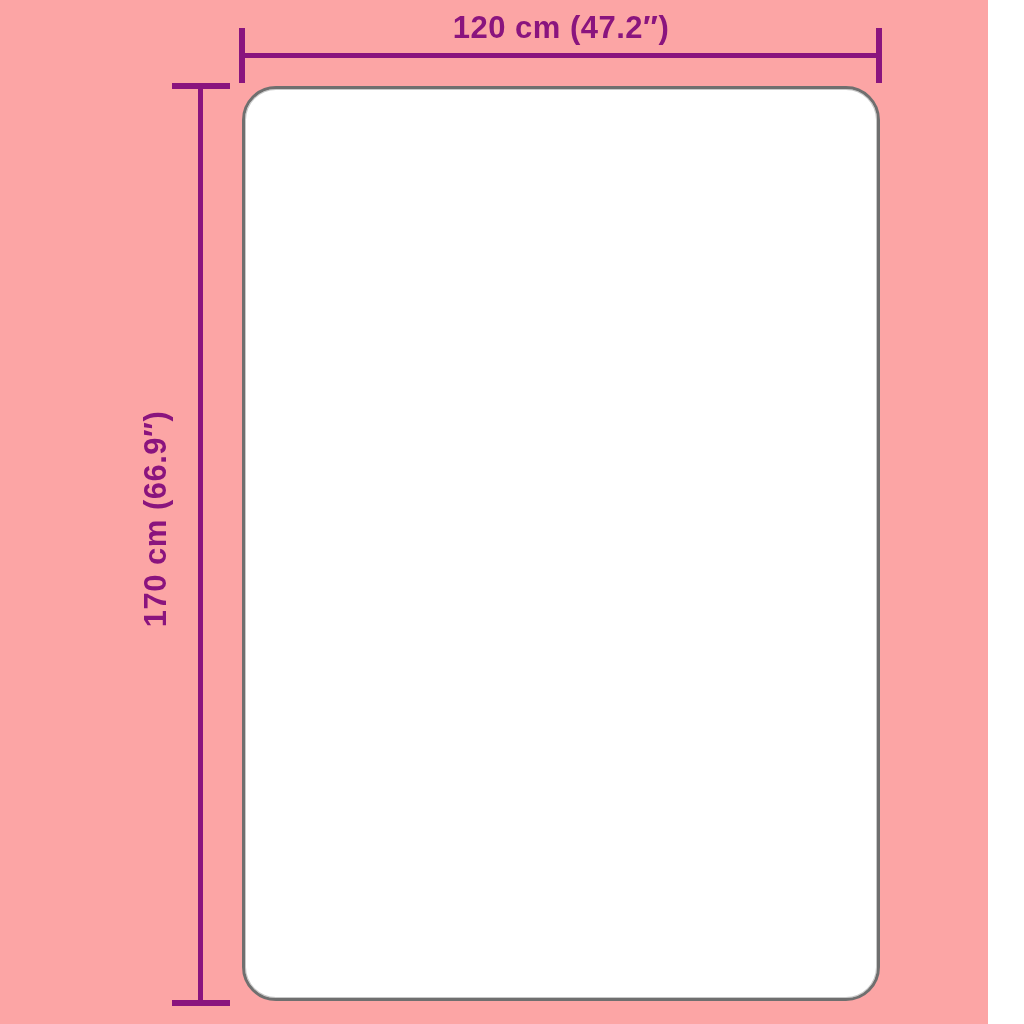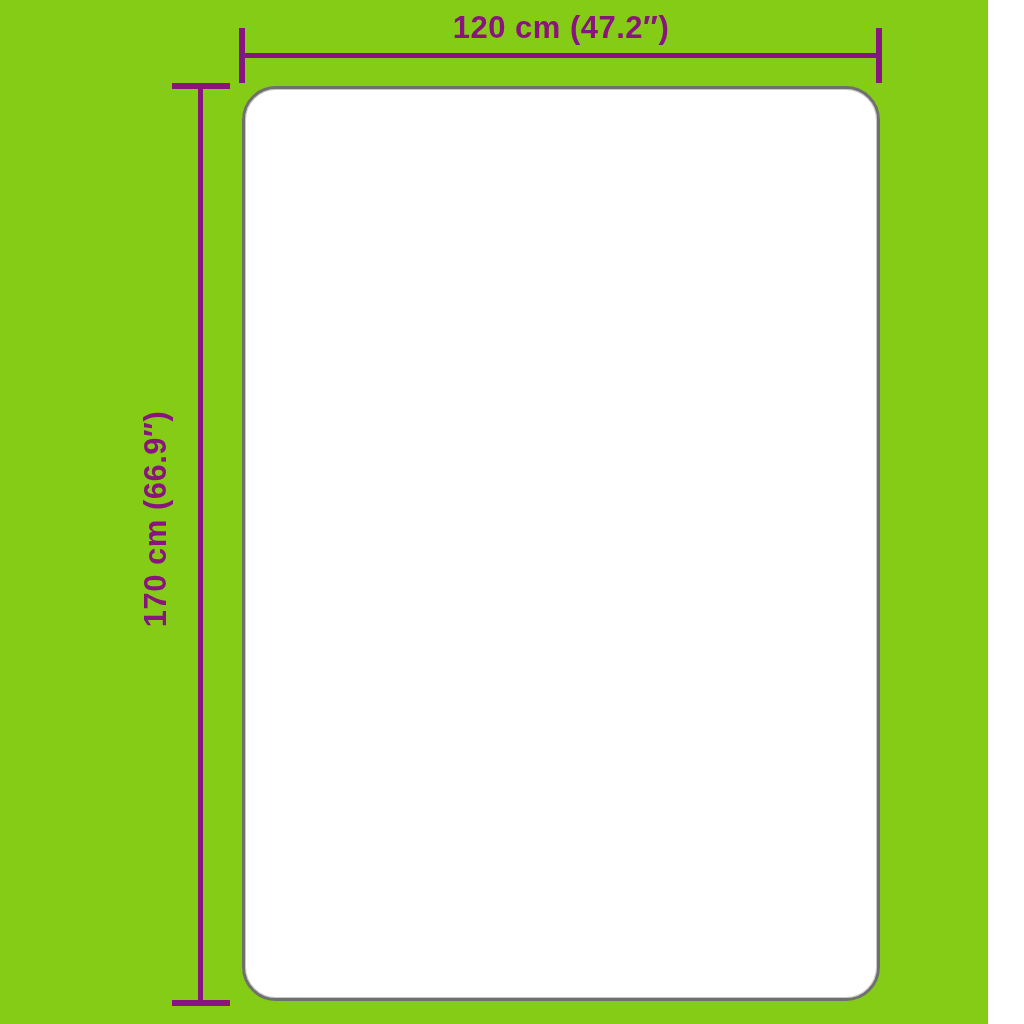--- a/index.html
+++ b/index.html
@@ -4,21 +4,21 @@
 <style>
   html, body {
     margin: 0;
     padding: 0;
     background: #ffffff;
   }
   .canvas {
     position: relative;
     width: 988px;
     height: 1024px;
-    background: #84cc16;
+    background: #fca5a5;
     overflow: hidden;
     font-family: "Liberation Sans", sans-serif;
   }
 
   
   .rug {
     position: absolute;
     left: 242px;
     top: 86px;
     width: 632px;

